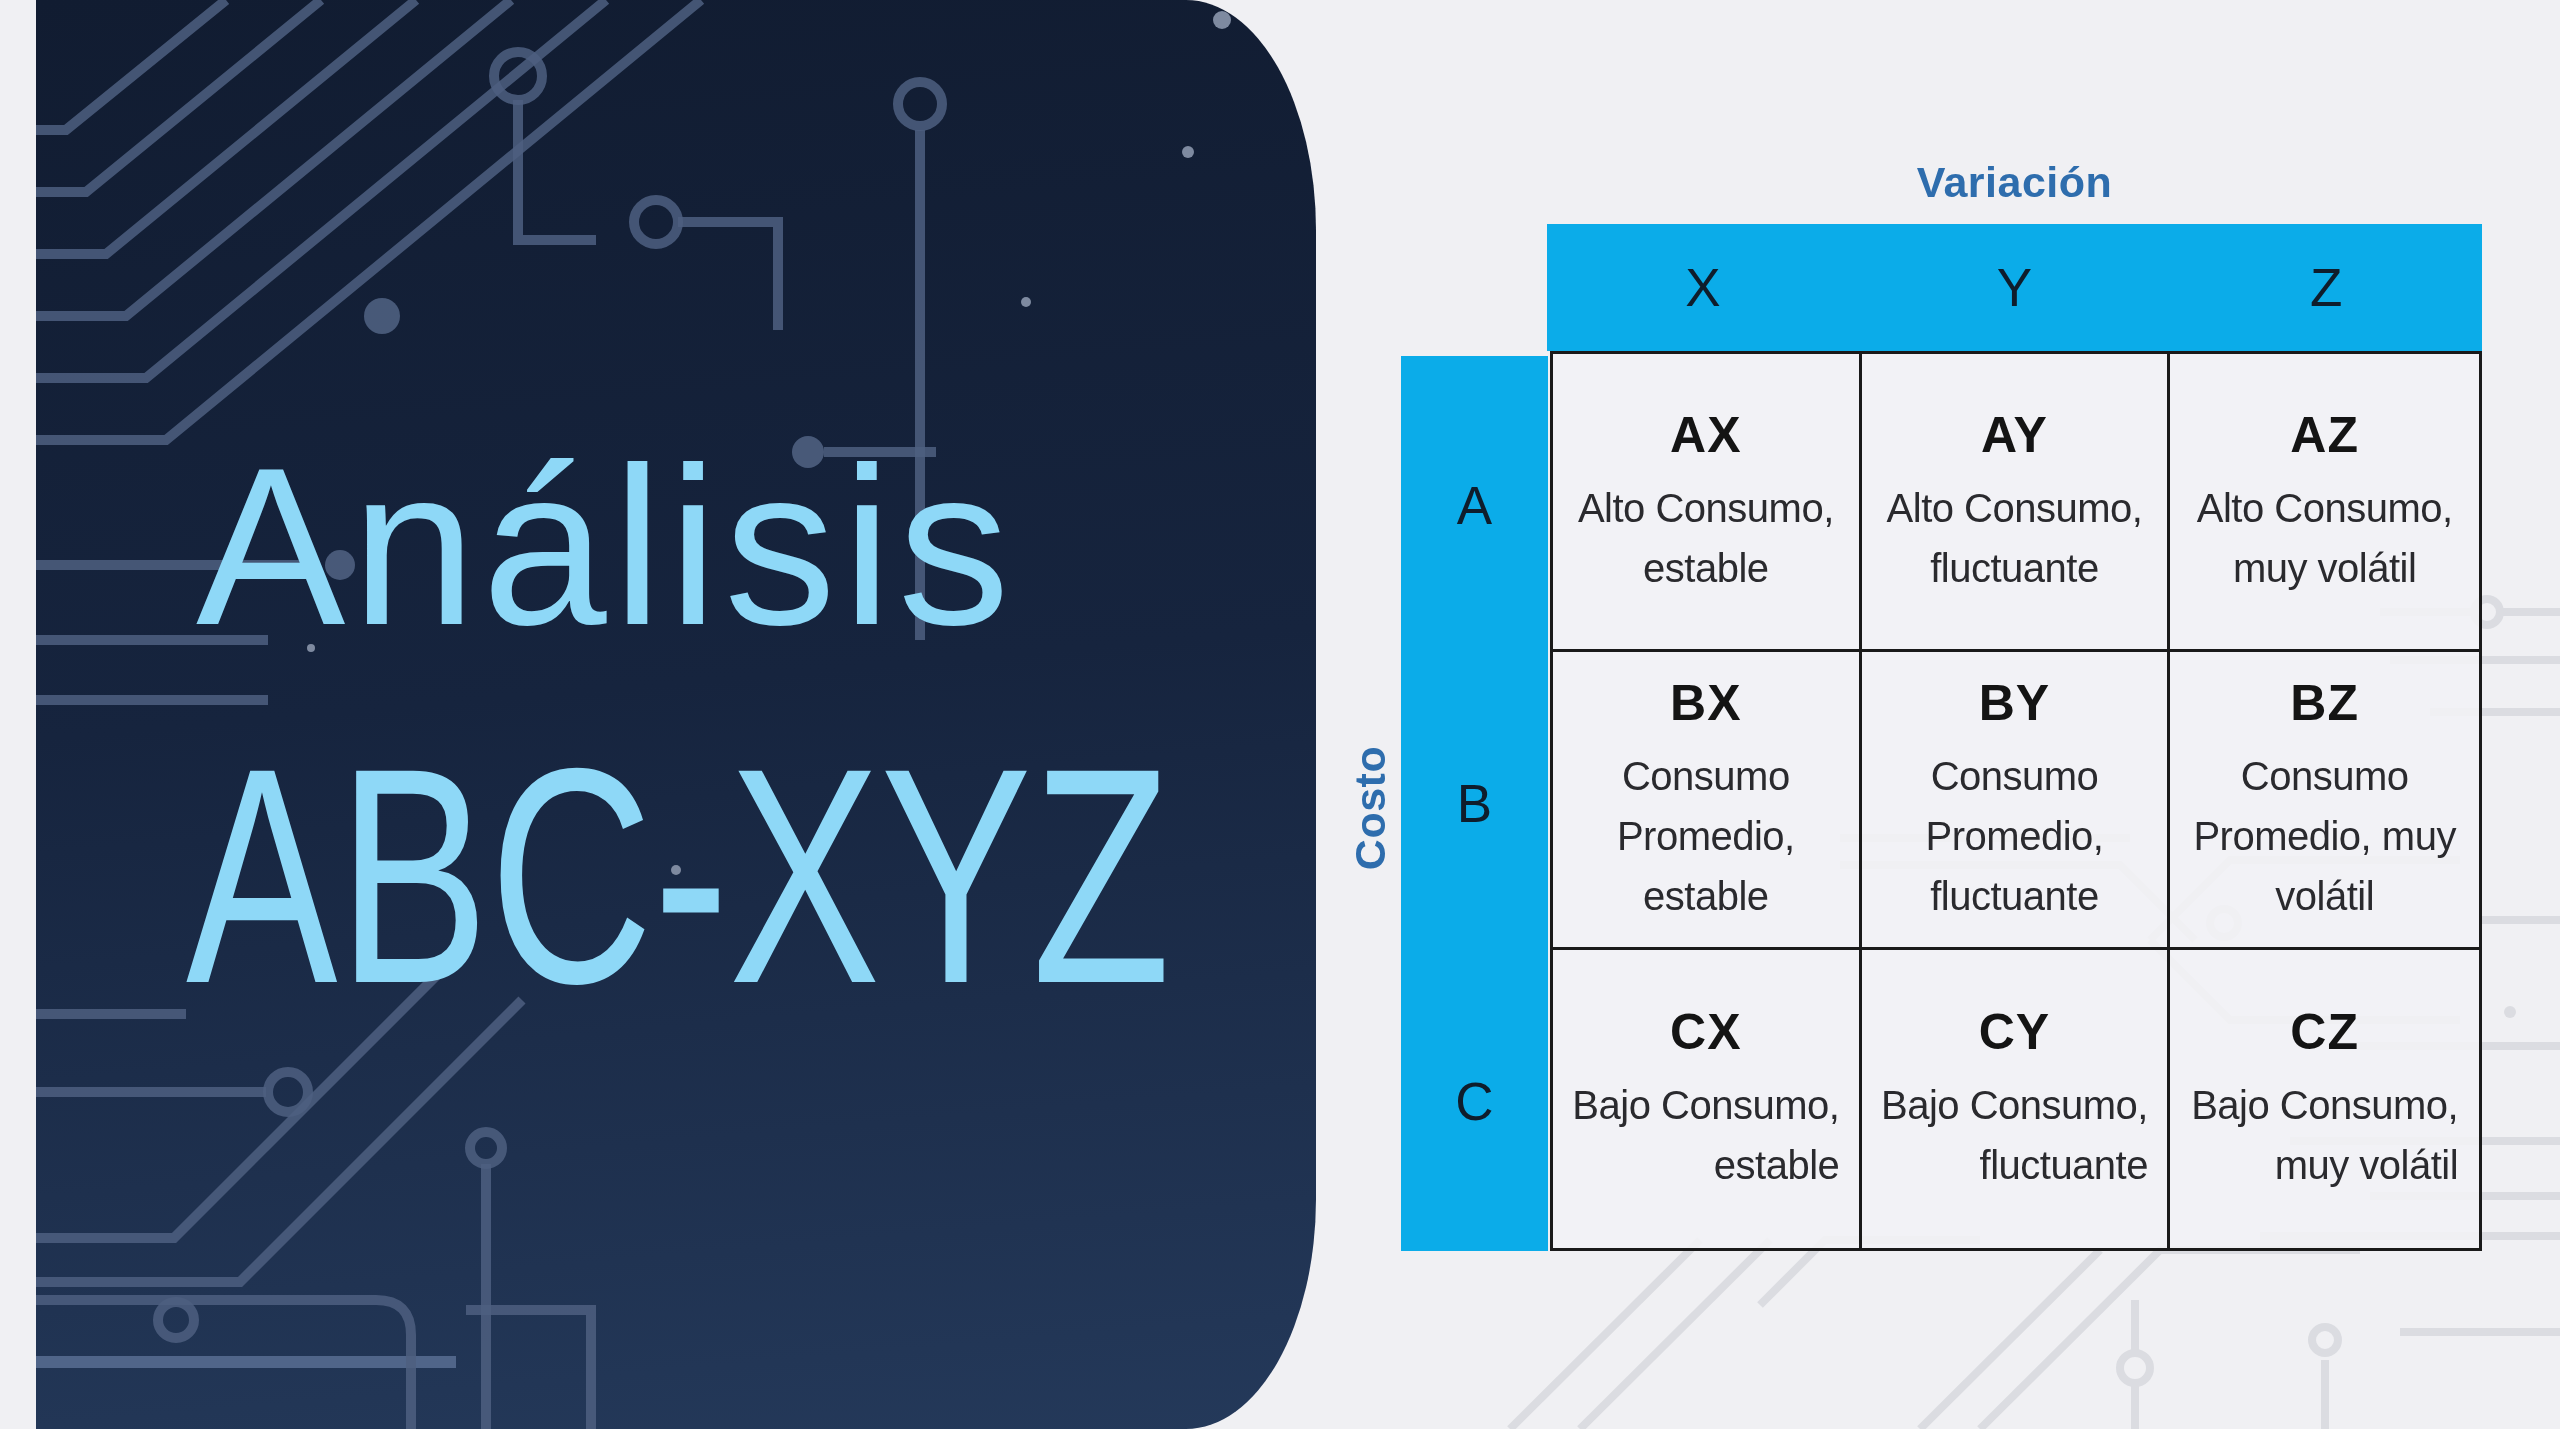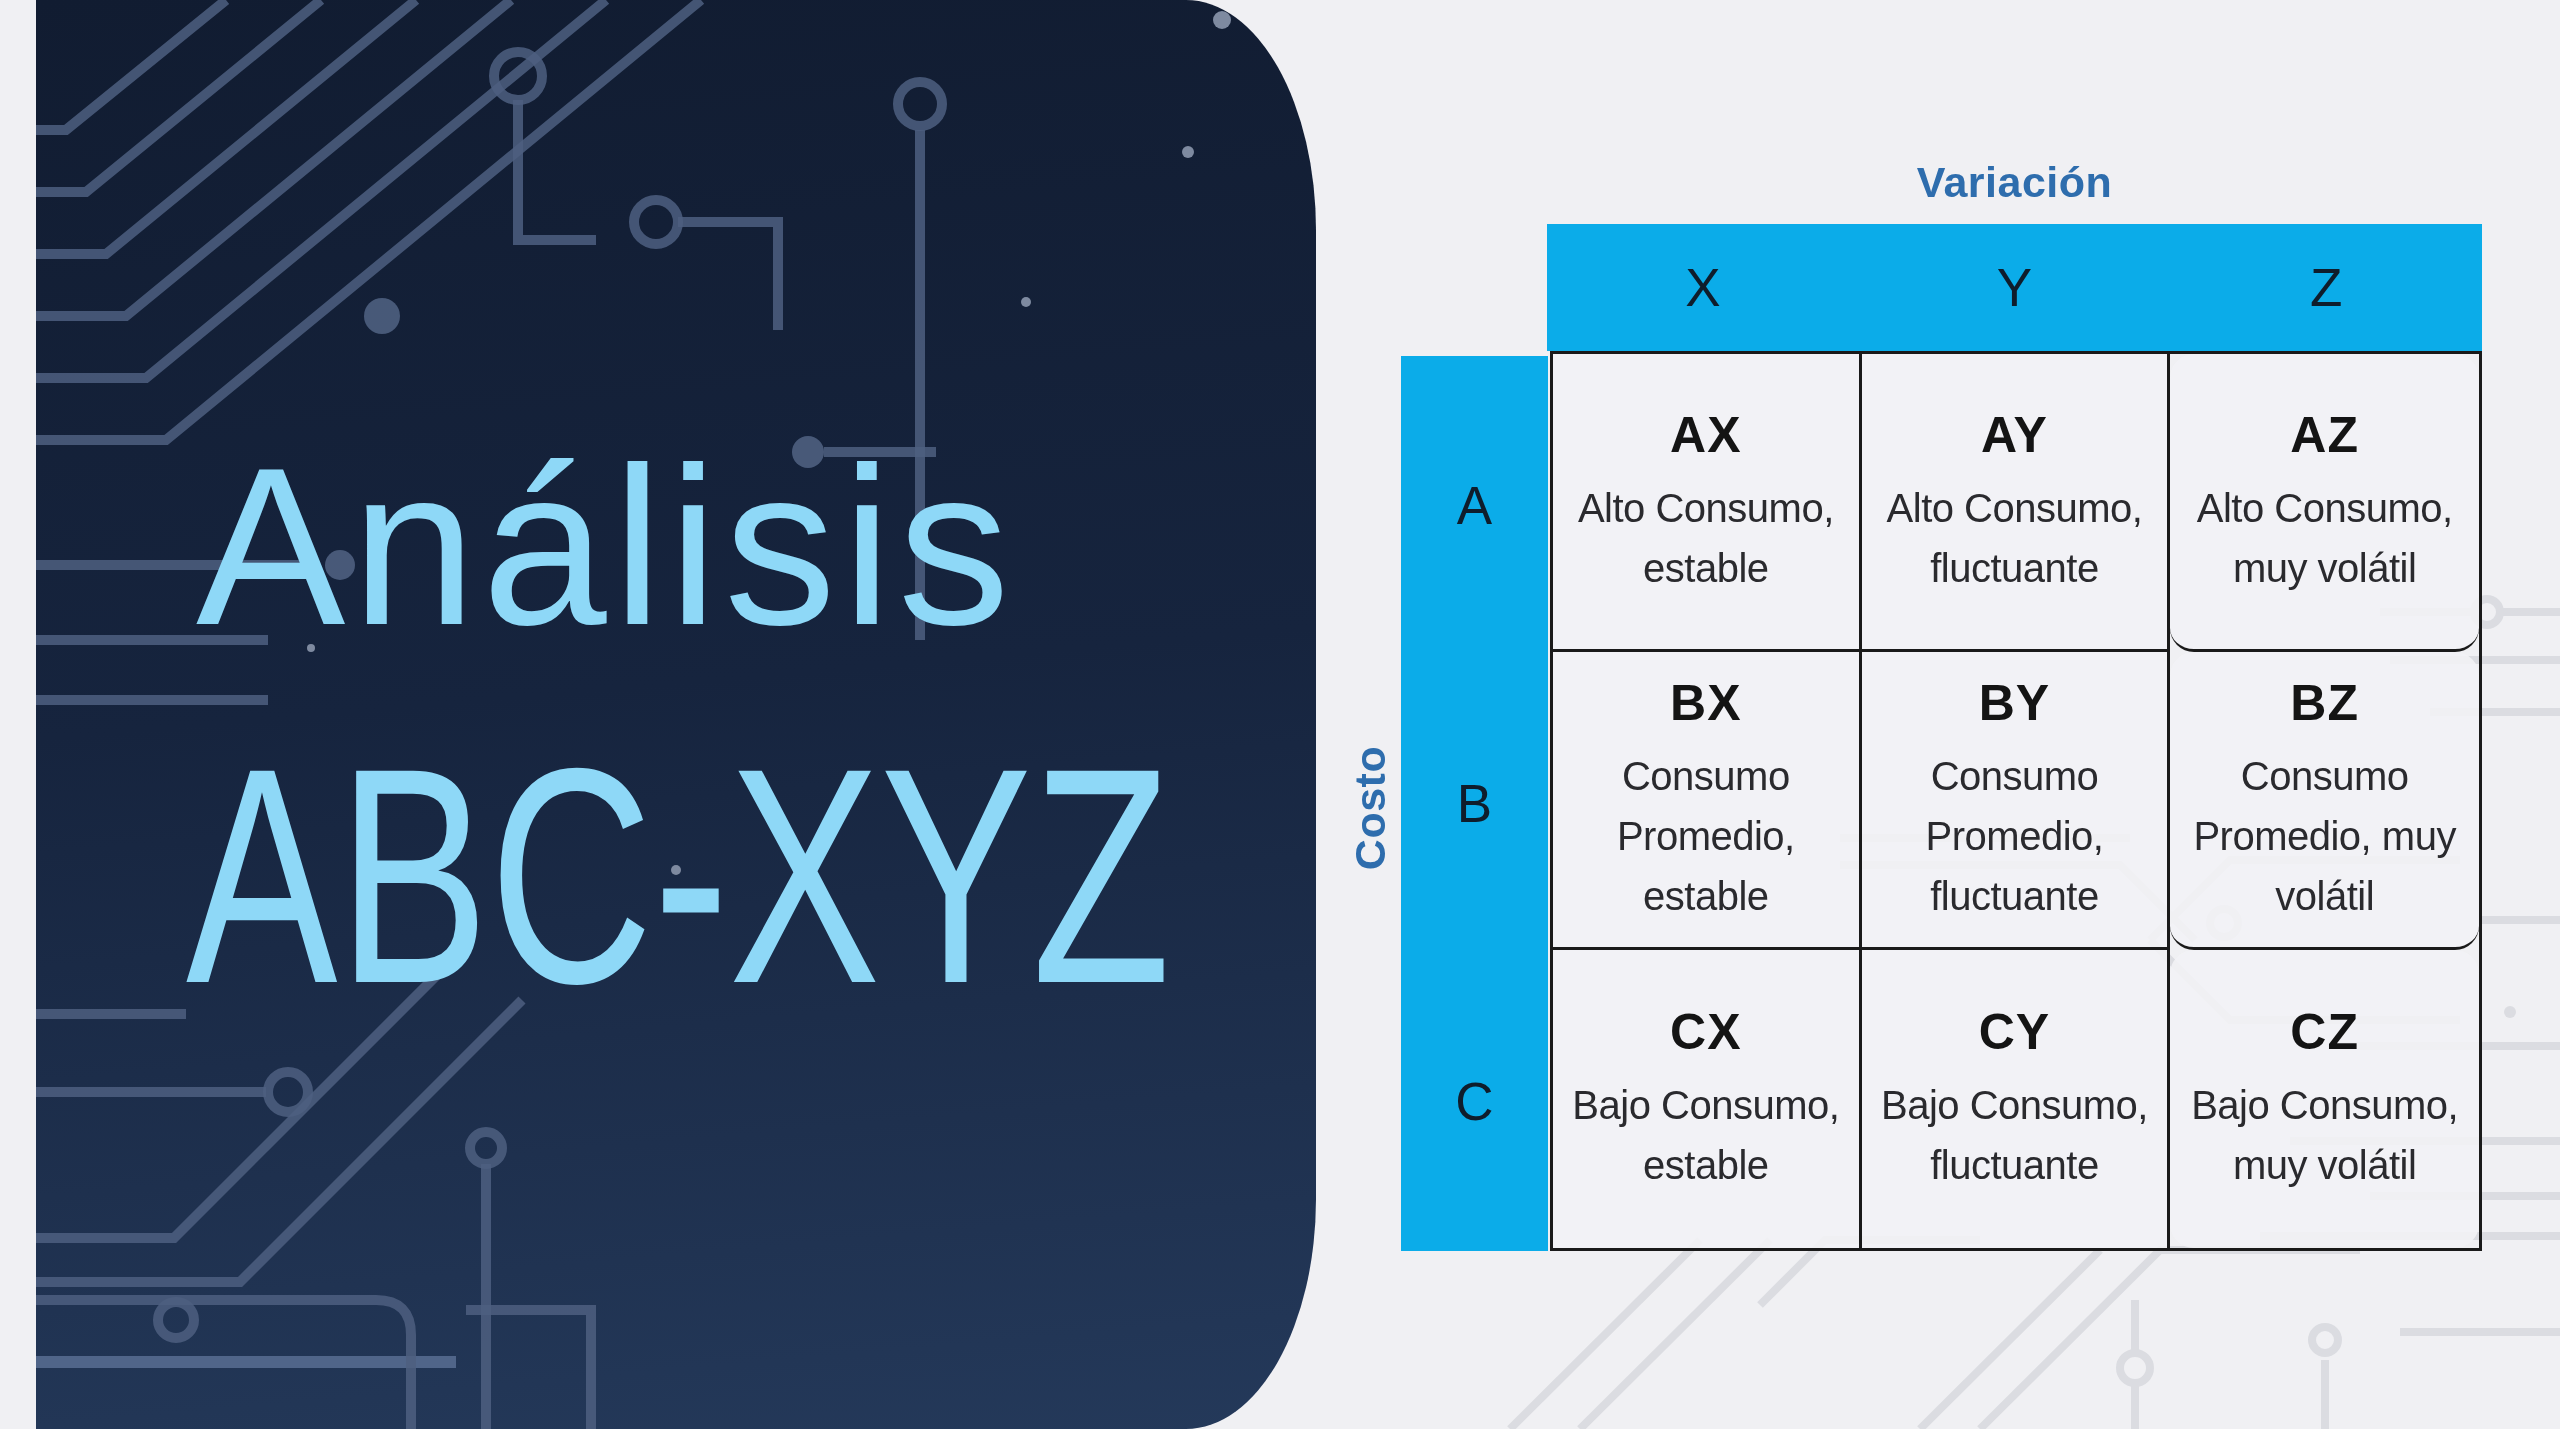--- a/index.html
+++ b/index.html
@@ -60,22 +60,22 @@
     display:grid;grid-template-columns:1fr 1fr 1fr;grid-template-rows:1fr 1fr 1fr;
     border:3px solid var(--grid_border);
   }
   .cell{
     background:rgba(242,242,246,.87);
     border-right:3px solid var(--grid_border);
     border-bottom:3px solid var(--grid_border);
     display:flex;flex-direction:column;align-items:center;justify-content:center;
     text-align:center;padding:0 0;
   }
-  .cell.last-col{border-right:none;border-radius:24px;}
-  .cell.last-row{border-bottom:none;}
+  .cell.last-col{border-right:none;}
+  .cell.last-row{border-bottom:none;text-align:right;}
   .cell-code{font-size:50px;font-weight:700;color:var(--cell_code);margin-bottom:14px;letter-spacing:1px;}
   .cell-desc{font-size:40px;color:var(--cell_desc);line-height:1.5;white-space:pre-line;letter-spacing:-.5px;}
 
   
   .left-panel{
     position:absolute;left:0;top:0;width:1280px;height:1429px;
     background:linear-gradient(175deg,var(--panel_navy_top) 0%,var(--panel_navy_mid) 48%,var(--panel_navy_bottom) 100%);
     border-radius:0 130px 130px 0 / 0 230px 230px 0;
     overflow:hidden;
     margin-left:36px;

